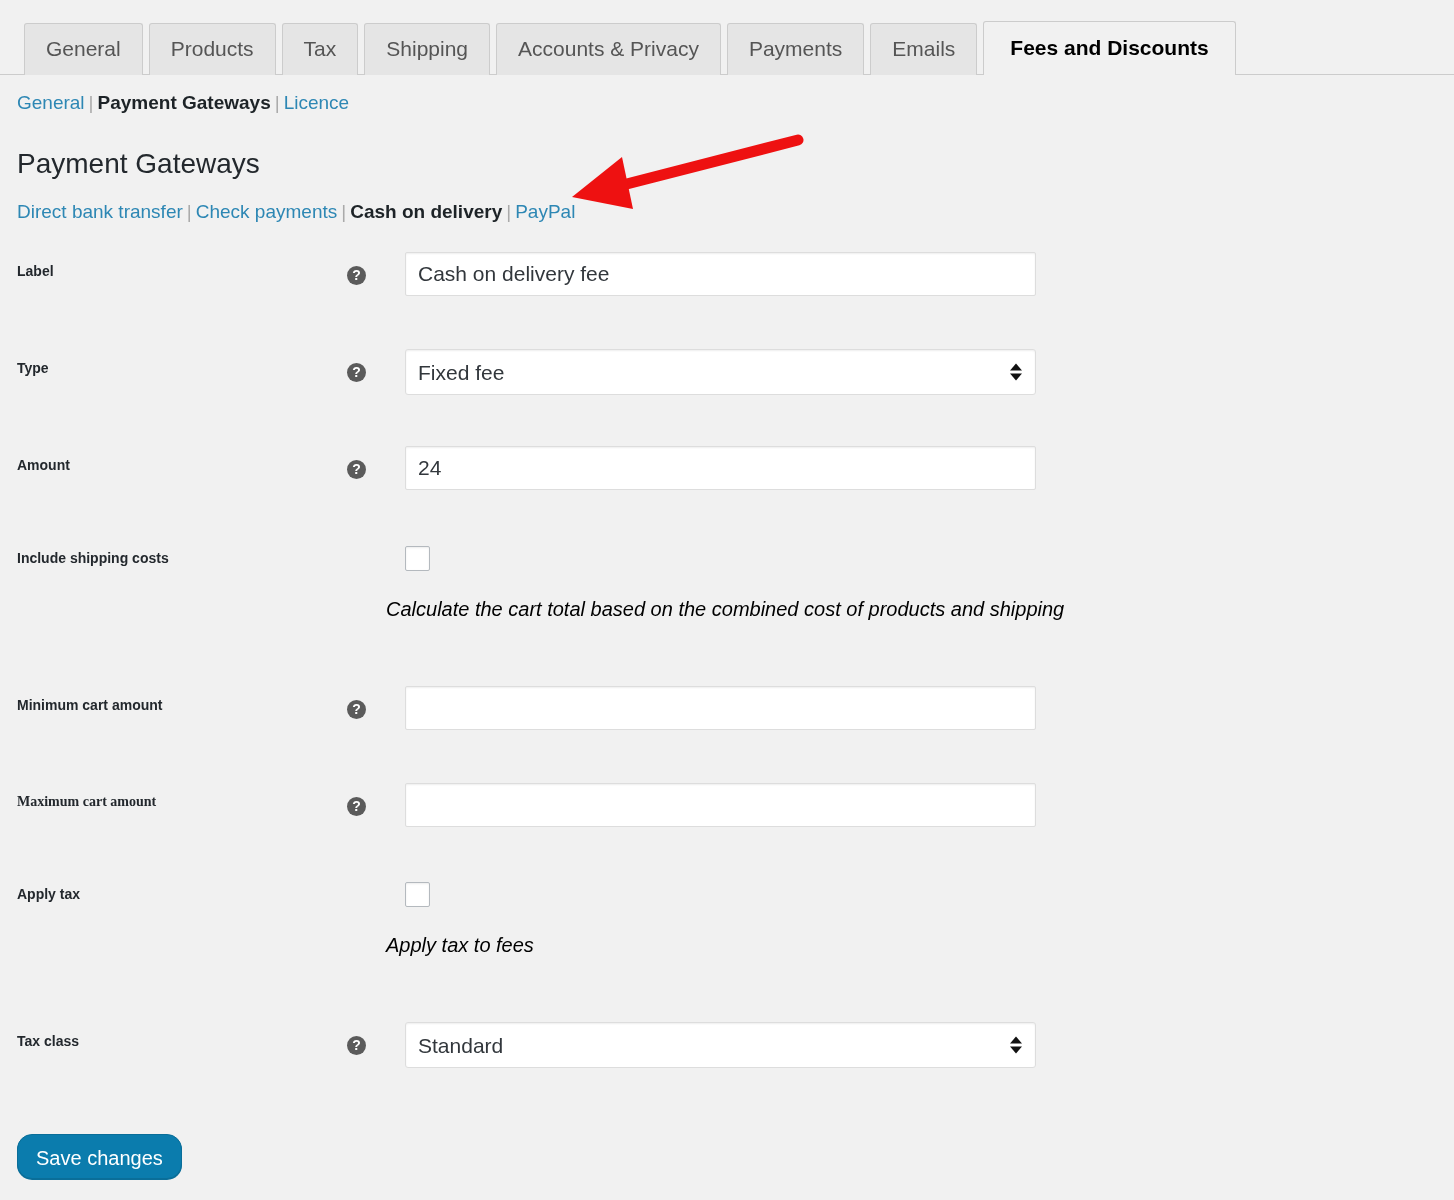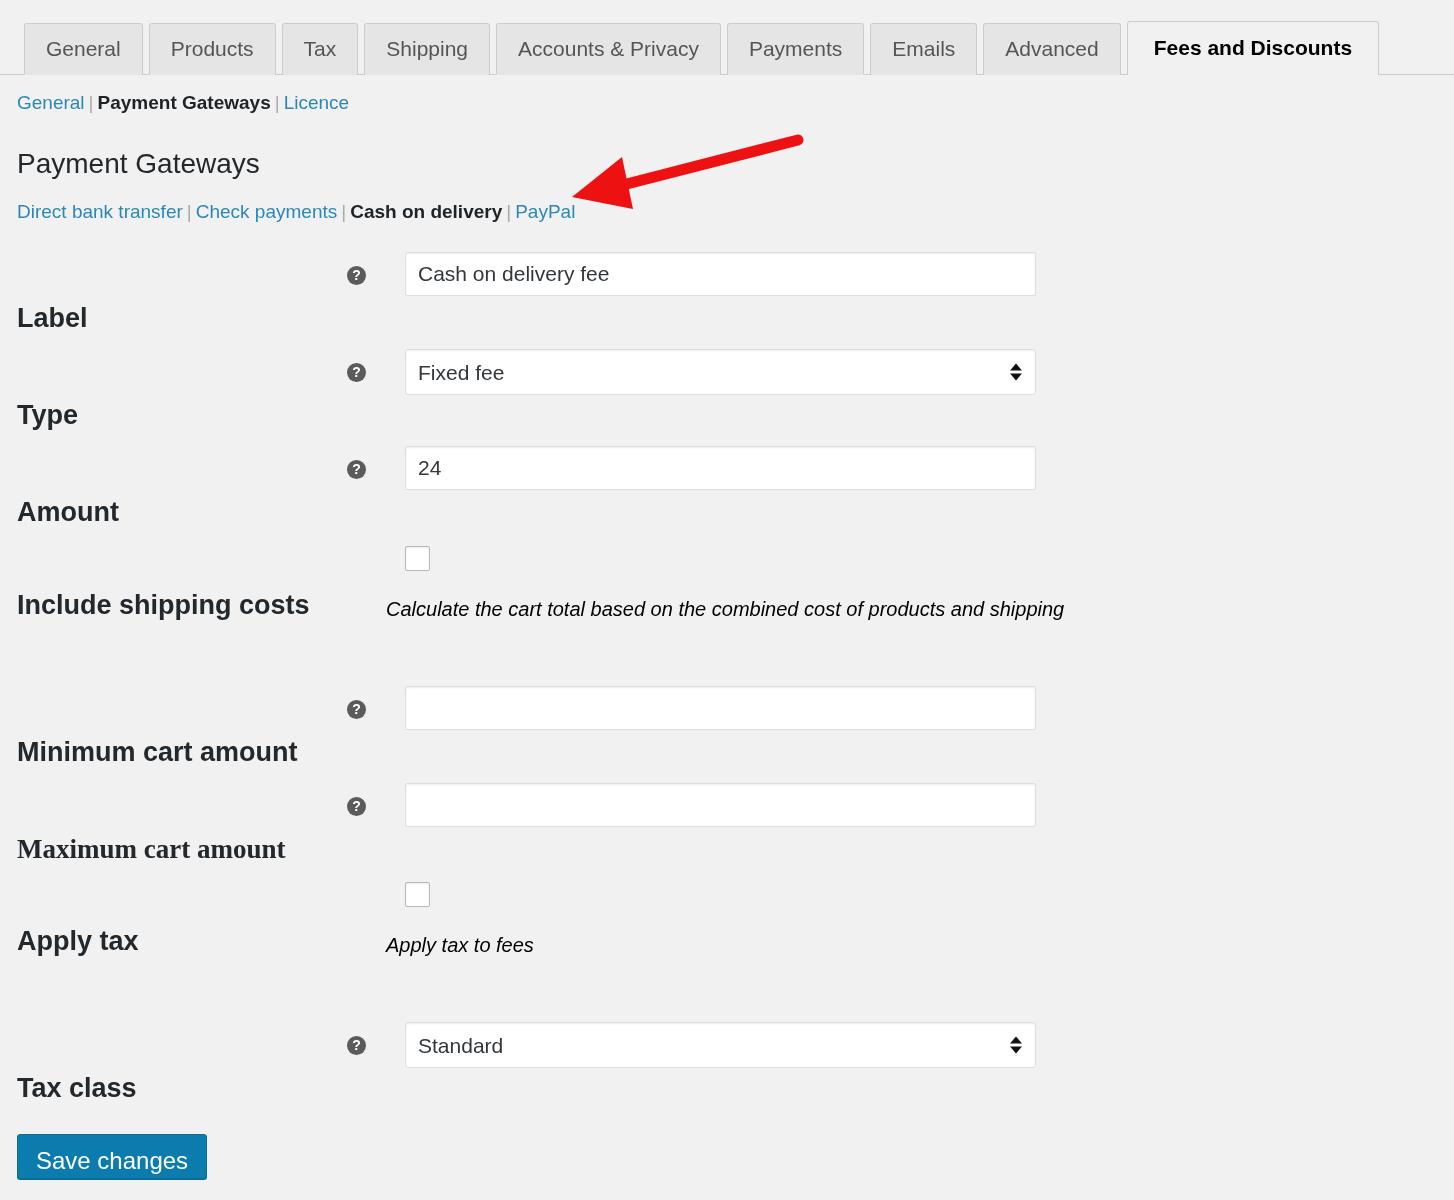--- a/index.html
+++ b/index.html
@@ -98,25 +98,24 @@
     top: 252px;
     width: 1454px;
   }
   .row {
     position: relative;
     width: 100%;
   }
   .row-label {
     position: absolute;
     left: 17px;
-    font-size: 27px;
+    font-size: 14px;
     font-weight: bold;
     color: #23282d;
     white-space: nowrap;
-    margin-top: 40px;
   }
   .help-icon {
     position: absolute;
     left: 347px;
     width: 19px;
     height: 19px;
     border-radius: 50%;
     background: #5b5b5b;
     color: #fff;
     font-size: 14px;
@@ -208,25 +207,25 @@
     white-space: nowrap;
   }
 
   
   .save-btn {
     position: absolute;
     left: 17px;
     top: 1134px;
     height: 45px;
     padding: 12px 18px;
-    font-size: 24px;
+    font-size: 20px;
     color: #fff;
     background: #0b7cad;
     border: 1px solid #0a6e99;
-    border-radius: 3px;
+    border-radius: 15px;
     box-shadow: 0 1px 0 #0a6e99;
     cursor: pointer;
     font-family: "Liberation Sans", sans-serif;
   }
 
   
   .arrow-svg {
     position: absolute;
     left: 555px;
     top: 125px;
@@ -241,21 +240,20 @@
 <div id="page">
 
   <nav class="tabbar" id="tabbar">
       <a class="tab">General</a>
       <a class="tab">Products</a>
       <a class="tab">Tax</a>
       <a class="tab">Shipping</a>
       <a class="tab">Accounts &amp; Privacy</a>
       <a class="tab">Payments</a>
       <a class="tab">Emails</a>
-      <a class="tab">Advanced</a>
       <a class="tab active">Fees and Discounts</a>
     </nav>
 
   <div class="subnav" id="subnav"><a>General</a><span class="sep">|</span><span class="current">Payment Gateways</span><span class="sep">|</span><a>Licence</a></div>
 
   <h1 class="page-title">Payment Gateways</h1>
 
   <div class="gwnav" id="gwnav"><a>Direct bank transfer</a><span class="sep">|</span><a>Check payments</a><span class="sep">|</span><span class="current">Cash on delivery</span><span class="sep">|</span><a>PayPal</a></div>
 
   <svg class="arrow-svg" viewBox="0 0 265 95" id="arrow-svg">

